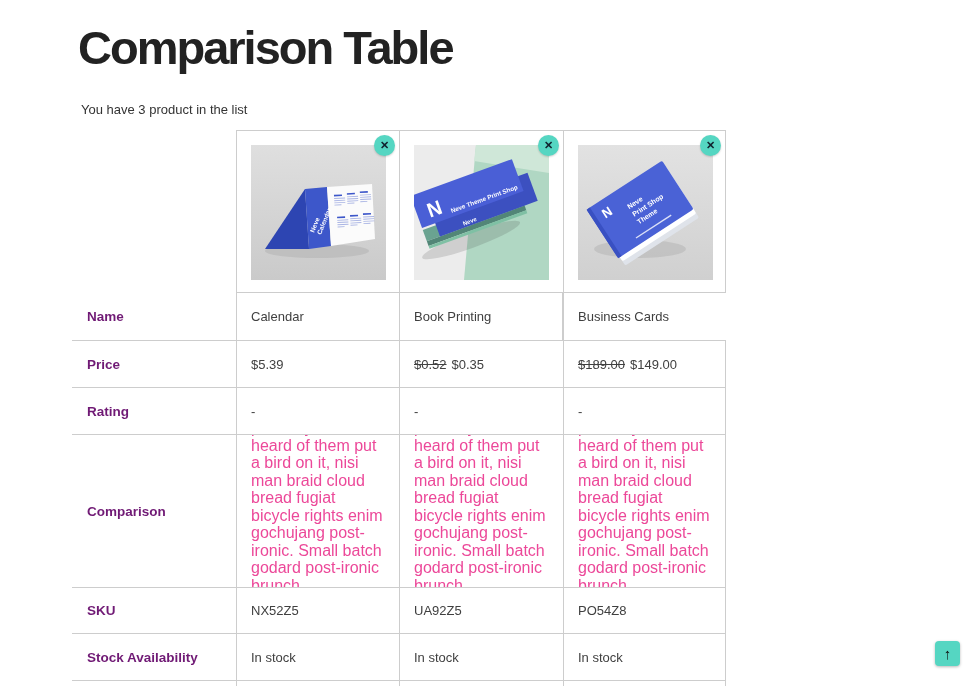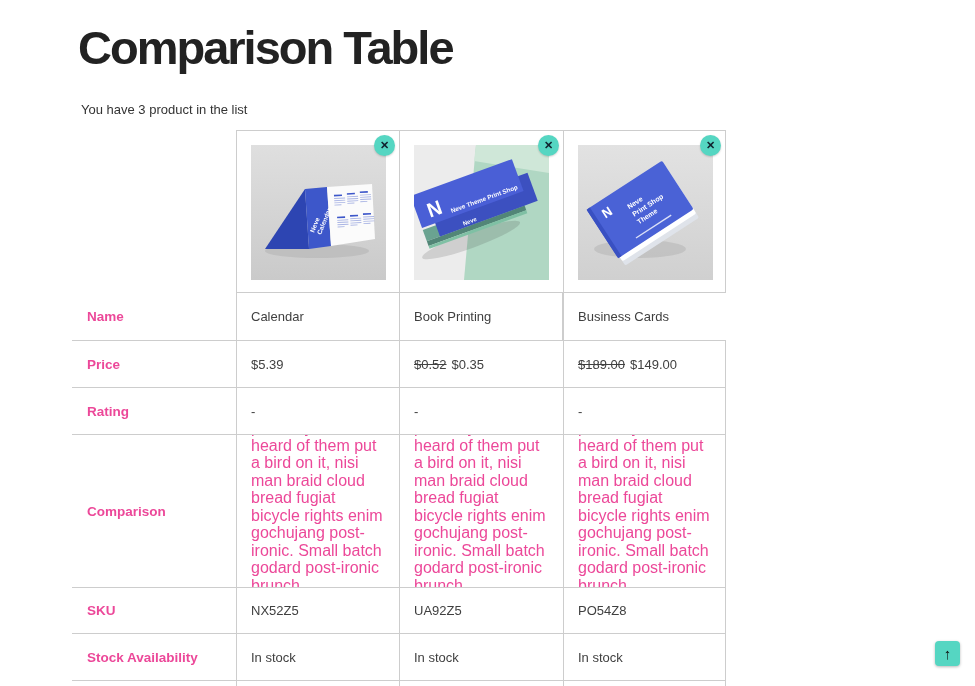--- a/index.html
+++ b/index.html
@@ -37,21 +37,21 @@
     border-bottom: 1px solid #cdcdcd;
     background: #ffffff;
     overflow: hidden;
   }
   .cell.prod { border-left: 1px solid #cdcdcd; }
   .cell.lastcol { border-right: 1px solid #cdcdcd; }
   .cell.hcell { border-top: 1px solid #cdcdcd; position: relative; padding: 0; }
   .cell.corner { border: none; }
   .cell.cut { border-bottom: none; }
   .cell.lbl {
-    font-size: 13.5px; font-weight: 700; color: #ec4899;
+    font-size: 13.5px; font-weight: 700; color: #701a75;
     padding-left: 15px;
   }
   .cell.desc {
     font-size: 16px; line-height: 17.5px; color: #ec4899;
     padding-top: 10px; padding-bottom: 19px;
   }
   .price-old { text-decoration: line-through; margin-right: 5px; text-align: center; }
   .price-old:empty { display: none; margin: 0; }
   .pimg {
     position: absolute; left: 14px; top: 14px;

